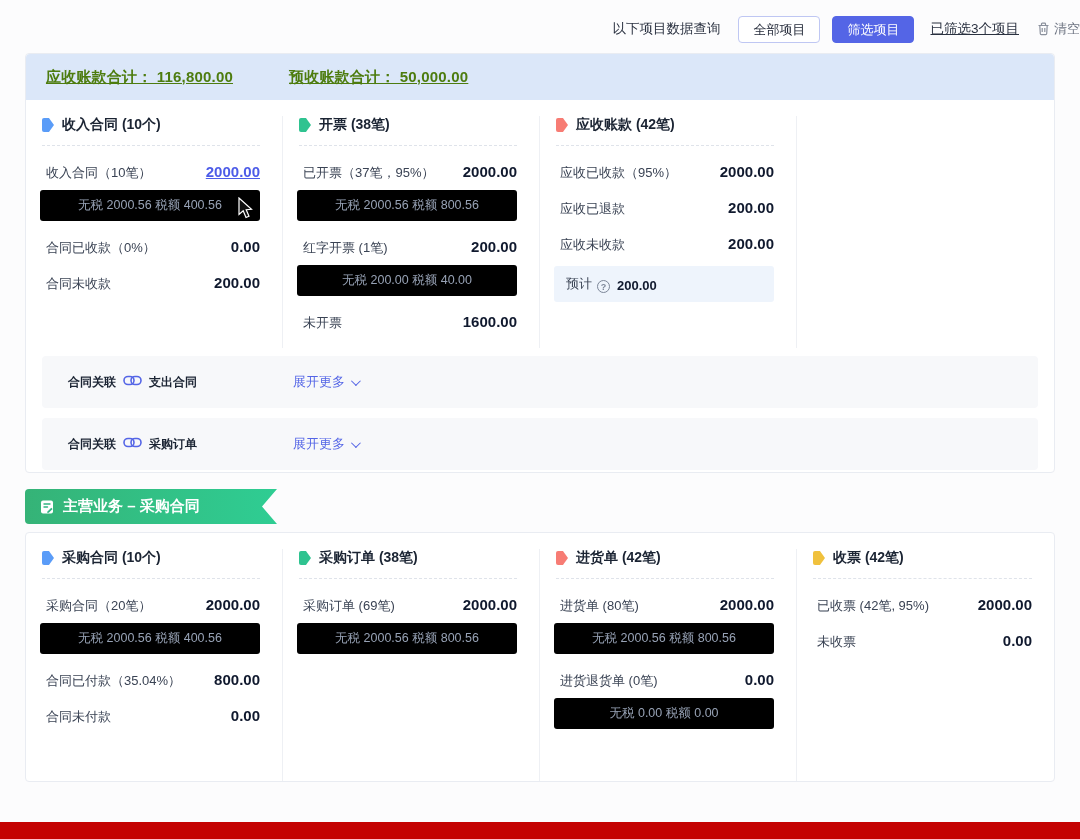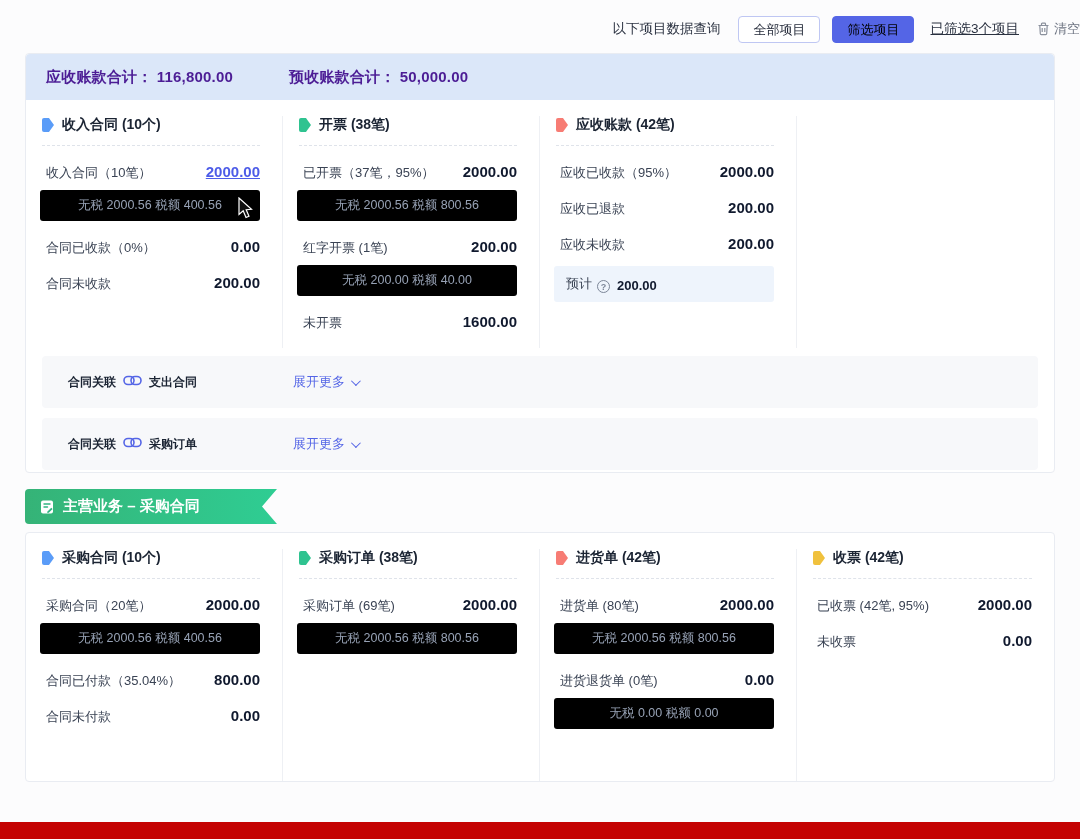--- a/index.html
+++ b/index.html
@@ -6,21 +6,21 @@
   html,body { width:1080px; height:839px; overflow:hidden; }
   body {
     font-family:"Liberation Sans","DejaVu Sans",sans-serif;
     background:#fcfcfd; position:relative; color:#27303f;
   }
   
   .filter-bar { display:flex; align-items:center; padding:14px 0 0 28px; height:44px;justify-content:flex-end; }
   .filter-bar .fb-label { font-size:13.5px; color:#2a3140; }
   .btn { font-size:13px; border-radius:4px; padding:6px 14px; cursor:pointer; line-height:1; }
   .btn-outline { background:#fff; border:1px solid #bfc7f3; color:#252b3a; margin-left:18px; }
-  .btn-filled  { background:#5465e6; border:1px solid #5465e6; color:#000000; margin-left:12px; }
+  .btn-filled  { background:#5465e6; border:1px solid #5465e6; color:#ffffff; margin-left:12px; }
   .fb-link { margin-left:16px; font-size:13.5px; color:#2a3140; text-decoration:underline; cursor:pointer; font-weight:500;}
   .fb-clear { margin-left:18px; display:flex; align-items:center; gap:4px; color:#6b7280; font-size:13px; cursor:pointer; }
   .fb-clear svg { display:block; }
 
   
   .banner {
     margin:16px 0 0 25px; width:252px; height:35px;
     display:flex; align-items:center; gap:8px; padding-left:14px;
     background:linear-gradient(90deg,#35b377 0%,#2fcd93 100%);
     color:#fff; font-size:15px; font-weight:700;
@@ -34,21 +34,21 @@
     margin:9px 0 0 25px; width:1030px; background:#fff;
     border:1px solid #e9ecf2; border-radius:4px; position:relative;
   }
   .card-1 { height:420px; }
   .card-2 { height:250px; margin-top:8px; }
 
   .summary-bar {
     height:46px; background:#dbe7f9; border-radius:4px 4px 0 0;
     display:flex; align-items:center; gap:56px; padding:0 20px;
   }
-  .summary-item { font-size:15px; font-weight:700; color:#4c1d95; letter-spacing:.2px; }
+  .summary-item { font-size:15px; font-weight:700; color:#4d7c0f; letter-spacing:.2px;text-decoration:underline; }
 
   .cols { display:grid; grid-template-columns:repeat(4,1fr); padding-top:16px; }
   .col { padding:0 22px 10px 14px; min-height:232px; }
   .col.sep { border-right:1px solid #eef0f4; }
   .col-head { display:flex; align-items:center; gap:8px; padding-left:2px; }
   .accent-tag { width:12px; height:14px; display:inline-block;
     clip-path:polygon(0 0,58% 0,100% 50%,58% 100%,0 100%); border-radius:2px 0 0 2px; flex:0 0 auto; }
   .col-title { font-size:14px; font-weight:700; color:#1b2433; }
   .col-dash { border:none; border-top:1px dashed #dfe3ea; margin:11px 0 2px 2px; }
 

